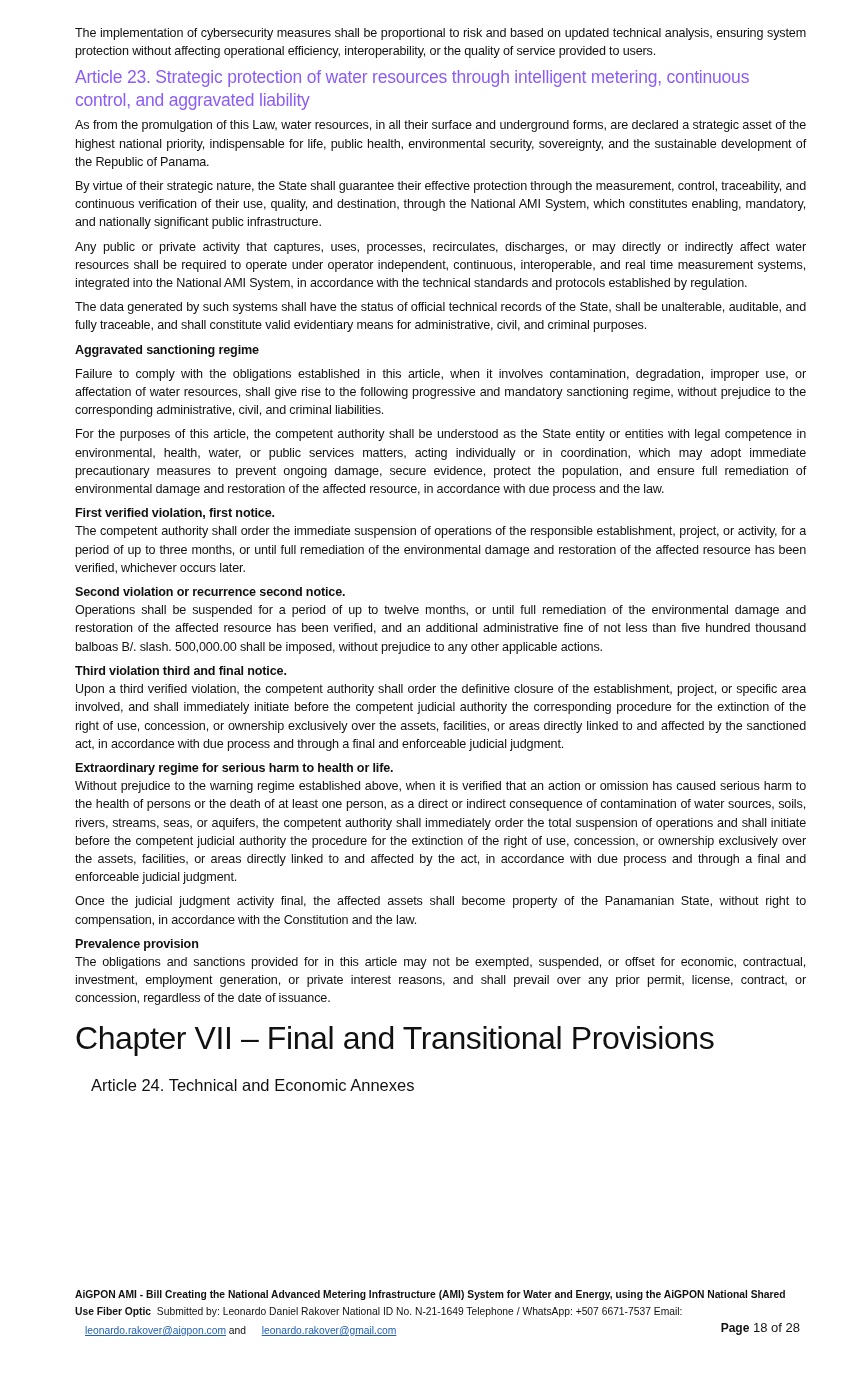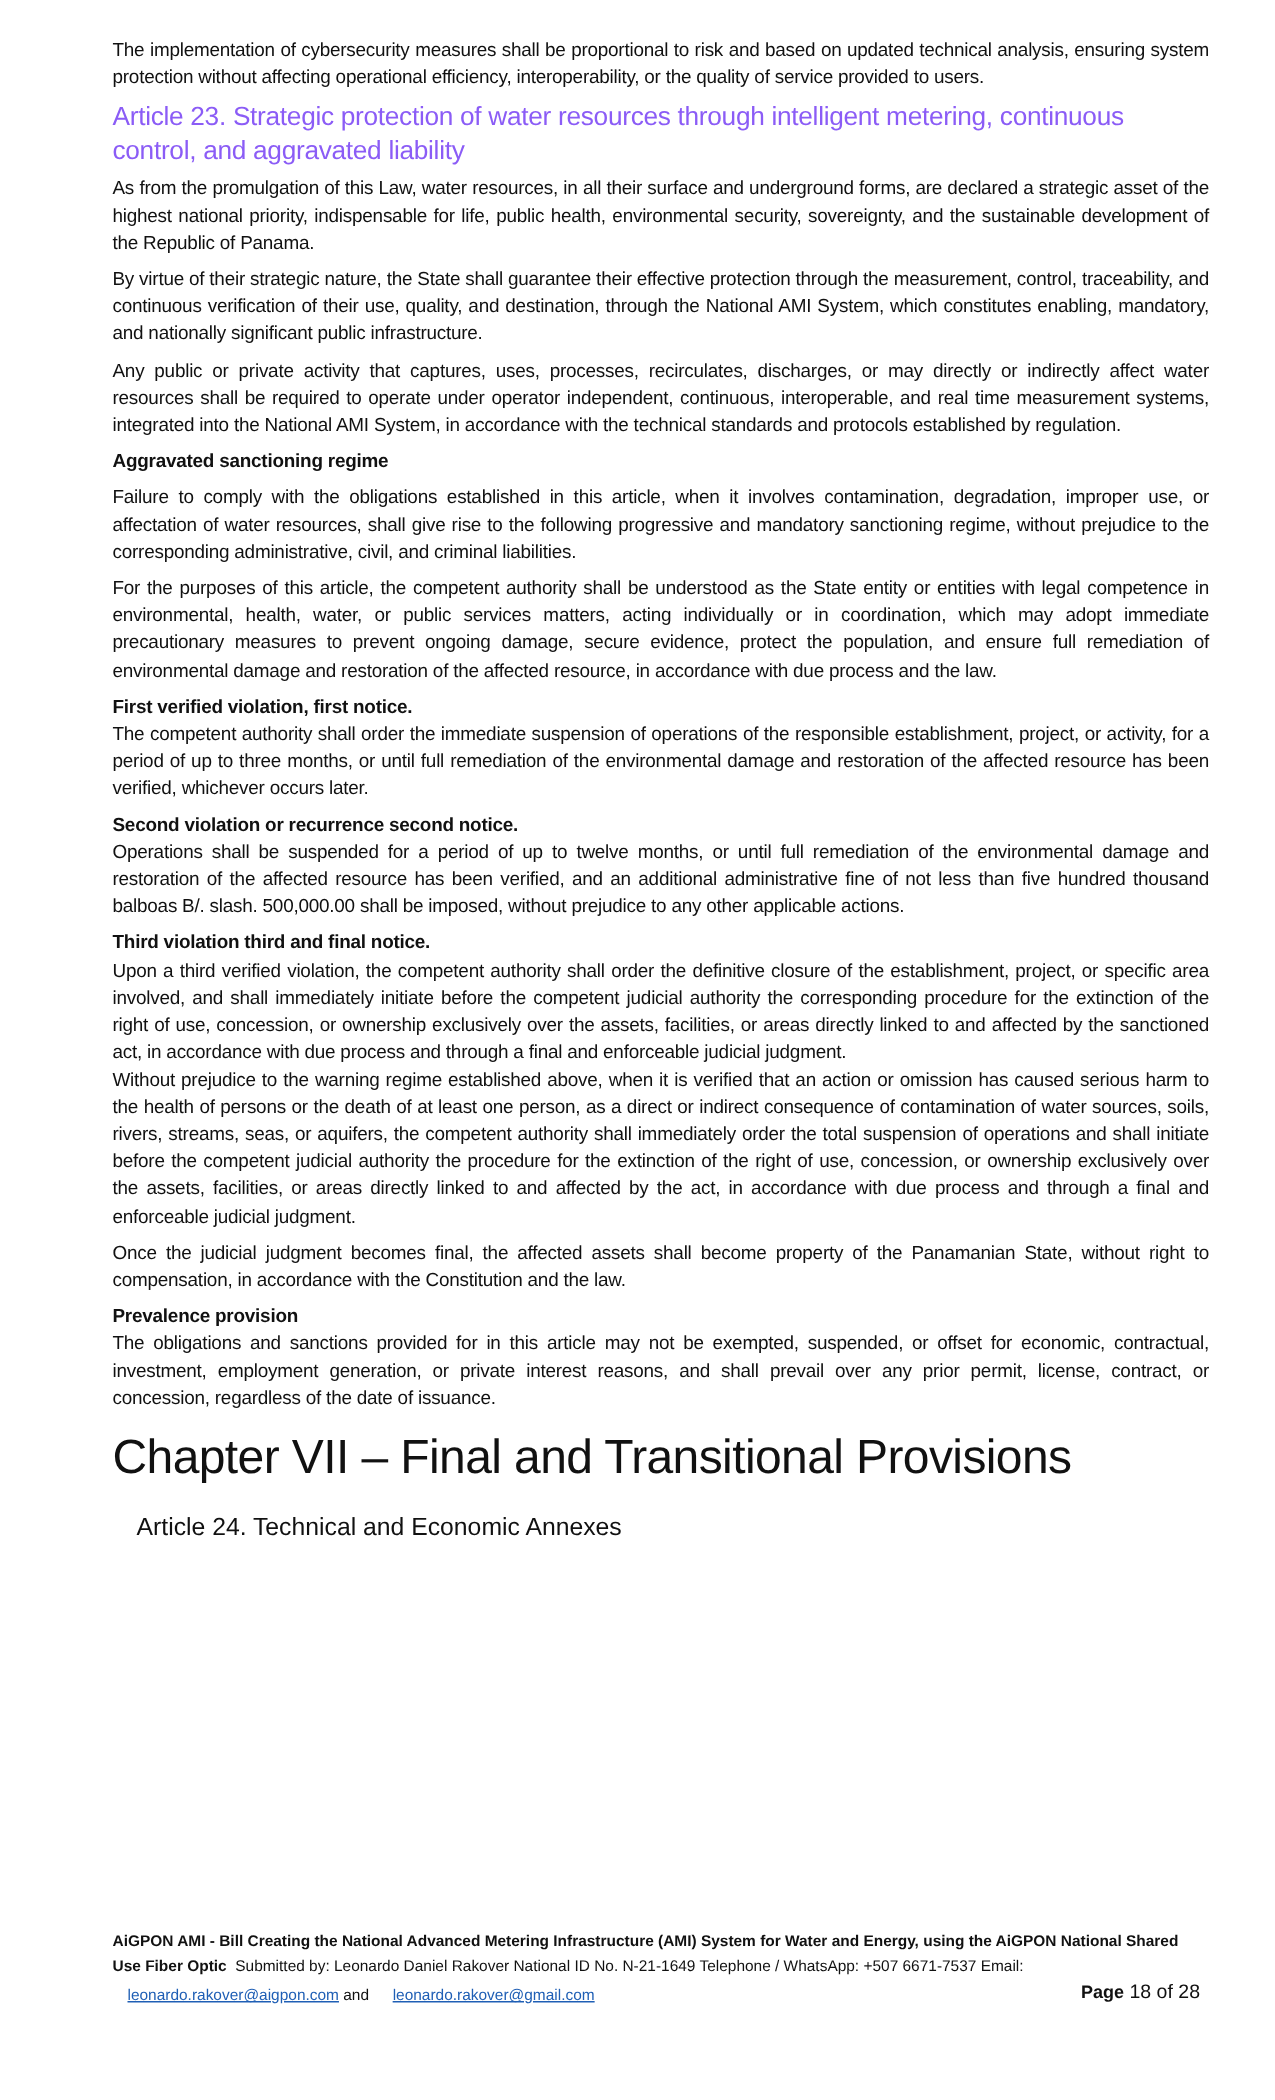--- a/index.html
+++ b/index.html
@@ -22,36 +22,38 @@
 <body>
 
 <div class="page">
   <p>The implementation of cybersecurity measures shall be proportional to risk and based on updated technical analysis, ensuring system protection without affecting operational efficiency, interoperability, or the quality of service provided to users.</p>
 
   <div class="h-art">Article 23. Strategic protection of water resources through intelligent metering, continuous control, and aggravated liability</div>
 
   <p>As from the promulgation of this Law, water resources, in all their surface and underground forms, are declared a strategic asset of the highest national priority, indispensable for life, public health, environmental security, sovereignty, and the sustainable development of the Republic of Panama.</p>
   <p class="gap">By virtue of their strategic nature, the State shall guarantee their effective protection through the measurement, control, traceability, and continuous verification of their use, quality, and destination, through the National AMI System, which constitutes enabling, mandatory, and nationally significant public infrastructure.</p>
   <p class="gap">Any public or private activity that captures, uses, processes, recirculates, discharges, or may directly or indirectly affect water resources shall be required to operate under operator independent, continuous, interoperable, and real time measurement systems, integrated into the National AMI System, in accordance with the technical standards and protocols established by regulation.</p>
+  <p class="gap">The data generated by such systems shall have the status of official technical records of the State, shall be unalterable, auditable, and fully traceable, and shall constitute valid evidentiary means for administrative, civil, and criminal purposes.</p>
 
   <p class="gap h-bold">Aggravated sanctioning regime</p>
   <p class="gap">Failure to comply with the obligations established in this article, when it involves contamination, degradation, improper use, or affectation of water resources, shall give rise to the following progressive and mandatory sanctioning regime, without prejudice to the corresponding administrative, civil, and criminal liabilities.</p>
   <p class="gap">For the purposes of this article, the competent authority shall be understood as the State entity or entities with legal competence in environmental, health, water, or public services matters, acting individually or in coordination, which may adopt immediate precautionary measures to prevent ongoing damage, secure evidence, protect the population, and ensure full remediation of environmental damage and restoration of the affected resource, in accordance with due process and the law.</p>
 
   <p class="gap h-bold">First verified violation, first notice.</p>
   <p>The competent authority shall order the immediate suspension of operations of the responsible establishment, project, or activity, for a period of up to three months, or until full remediation of the environmental damage and restoration of the affected resource has been verified, whichever occurs later.</p>
 
   <p class="gap h-bold">Second violation or recurrence second notice.</p>
   <p>Operations shall be suspended for a period of up to twelve months, or until full remediation of the environmental damage and restoration of the affected resource has been verified, and an additional administrative fine of not less than five hundred thousand balboas B/. slash. 500,000.00 shall be imposed, without prejudice to any other applicable actions.</p>
 
   <p class="gap h-bold">Third violation third and final notice.</p>
   <p>Upon a third verified violation, the competent authority shall order the definitive closure of the establishment, project, or specific area involved, and shall immediately initiate before the competent judicial authority the corresponding procedure for the extinction of the right of use, concession, or ownership exclusively over the assets, facilities, or areas directly linked to and affected by the sanctioned act, in accordance with due process and through a final and enforceable judicial judgment.</p>
 
+  <p class="gap h-bold">Extraordinary regime for serious harm to health or life.</p>
   <p>Without prejudice to the warning regime established above, when it is verified that an action or omission has caused serious harm to the health of persons or the death of at least one person, as a direct or indirect consequence of contamination of water sources, soils, rivers, streams, seas, or aquifers, the competent authority shall immediately order the total suspension of operations and shall initiate before the competent judicial authority the procedure for the extinction of the right of use, concession, or ownership exclusively over the assets, facilities, or areas directly linked to and affected by the act, in accordance with due process and through a final and enforceable judicial judgment.</p>
-  <p class="gap">Once the judicial judgment becomes final, the affected assets shall become property of the Panamanian State, without right to compensation, in accordance with the Constitution and the law.</p>
+  <p class="gap">Once the judicial judgment activity final, the affected assets shall become property of the Panamanian State, without right to compensation, in accordance with the Constitution and the law.</p>
 
   <p class="gap h-bold">Prevalence provision</p>
   <p>The obligations and sanctions provided for in this article may not be exempted, suspended, or offset for economic, contractual, investment, employment generation, or private interest reasons, and shall prevail over any prior permit, license, contract, or concession, regardless of the date of issuance.</p>
 
   <div class="h-chapter">Chapter VII – Final and Transitional Provisions</div>
   <div class="h-art24">Article 24. Technical and Economic Annexes</div>
 </div>
 
 <div class="footer">
   <div>

